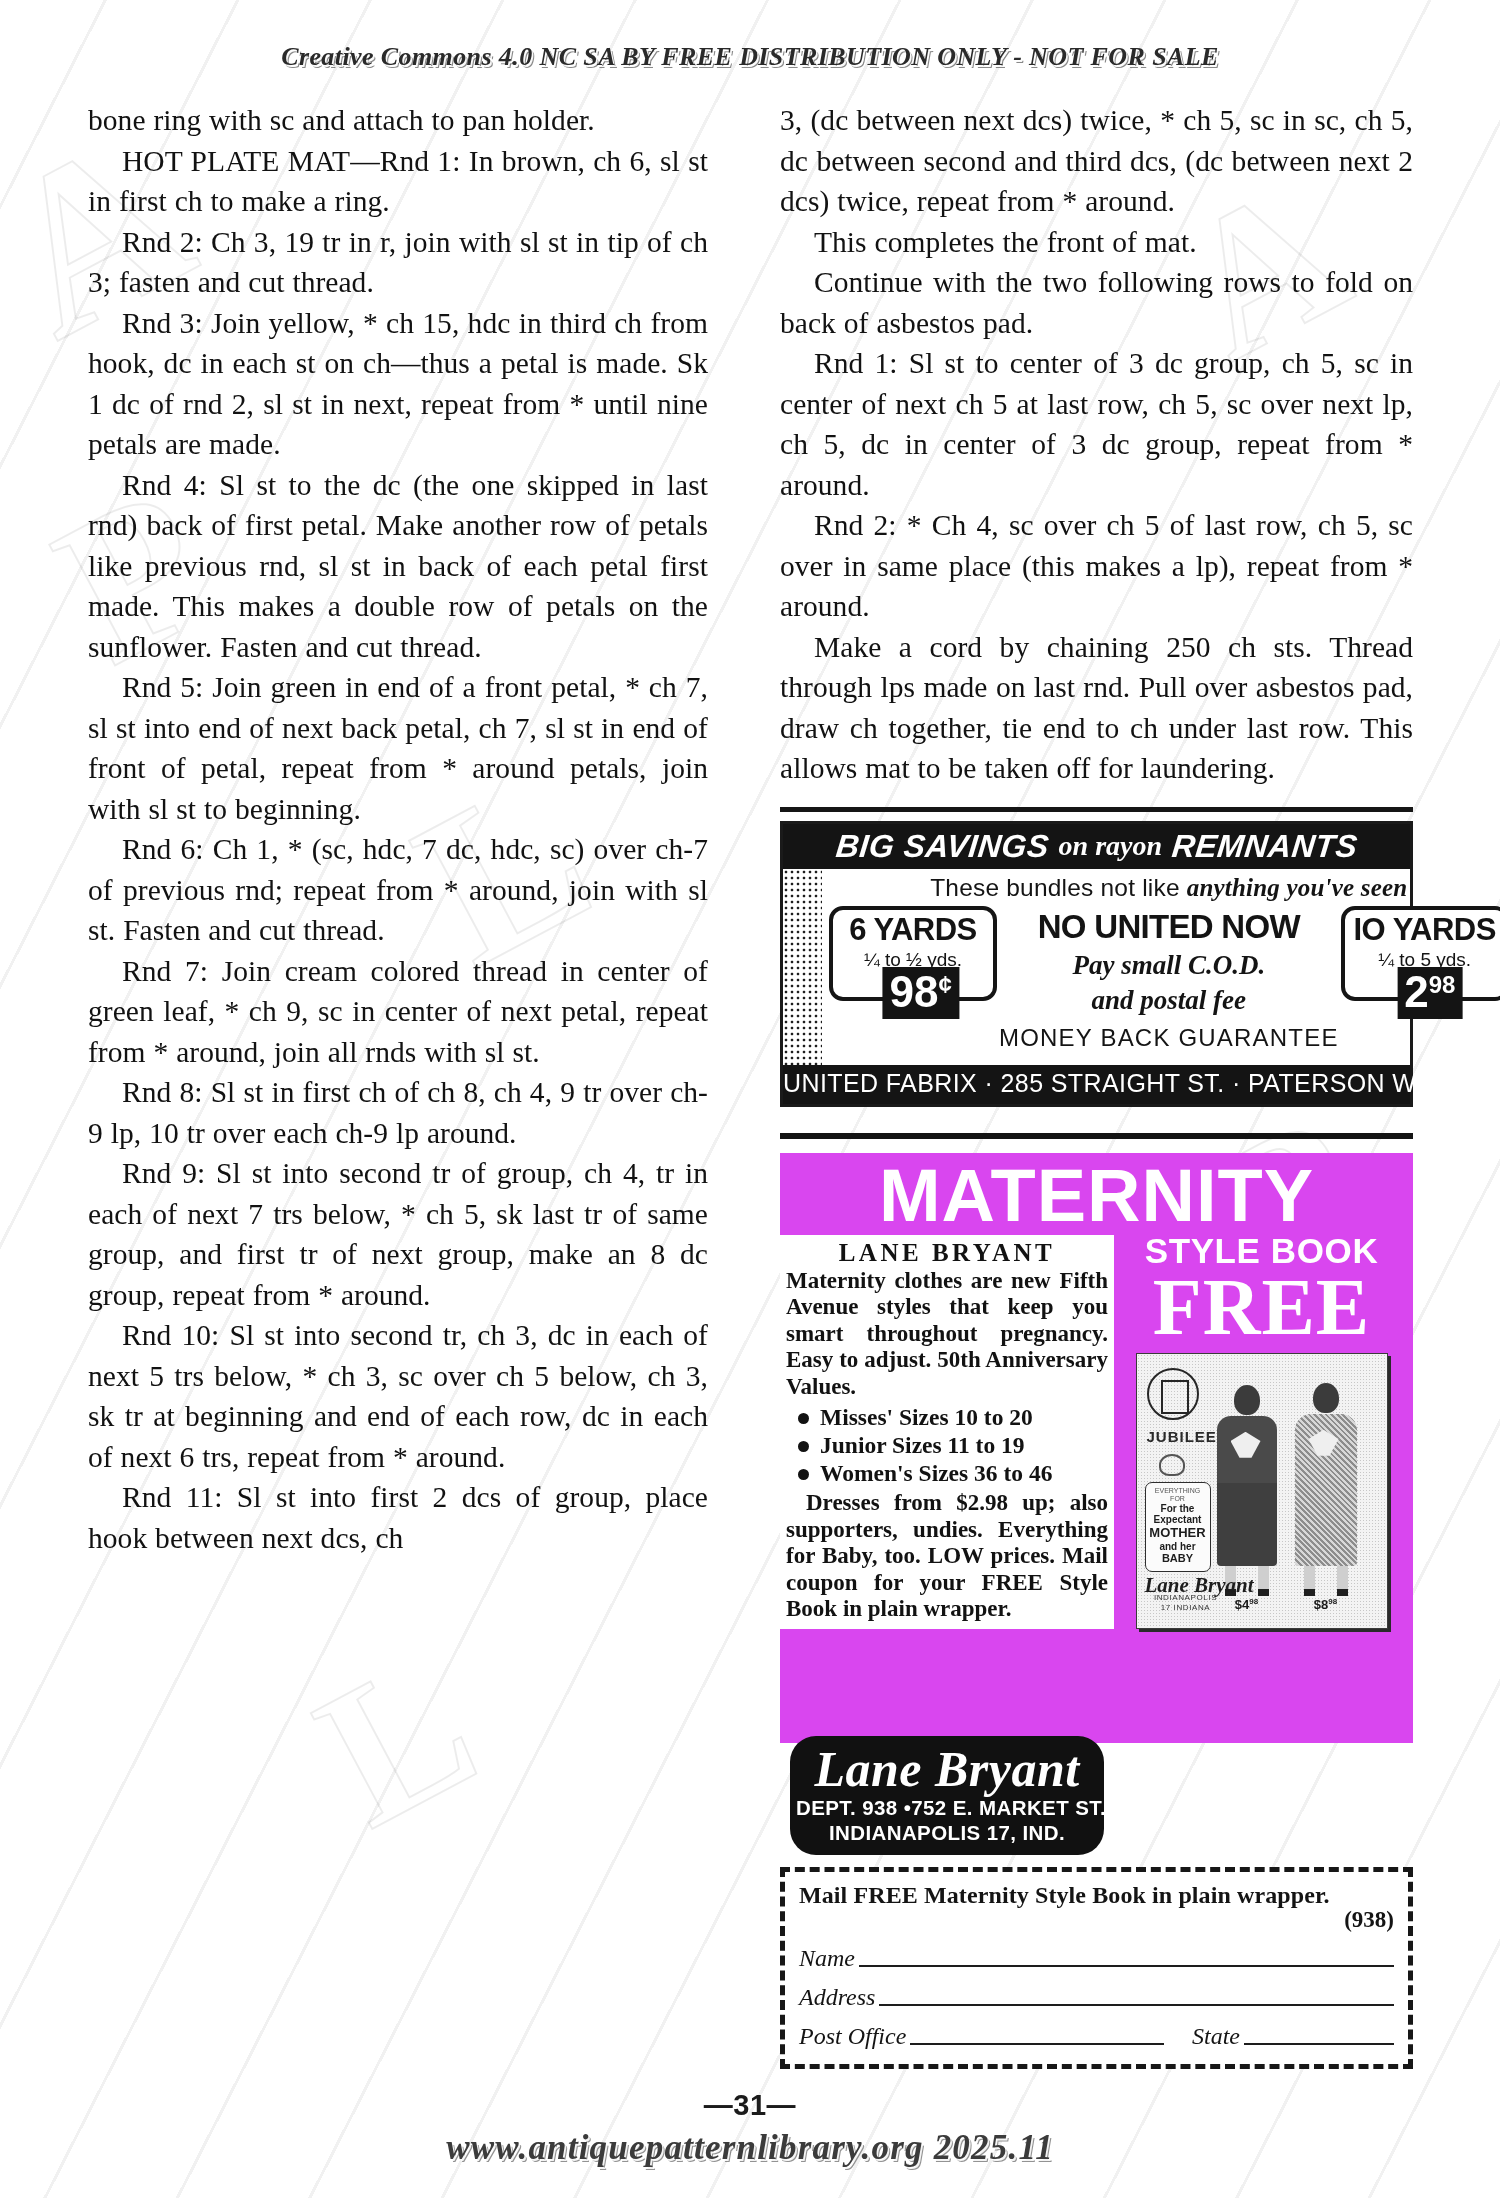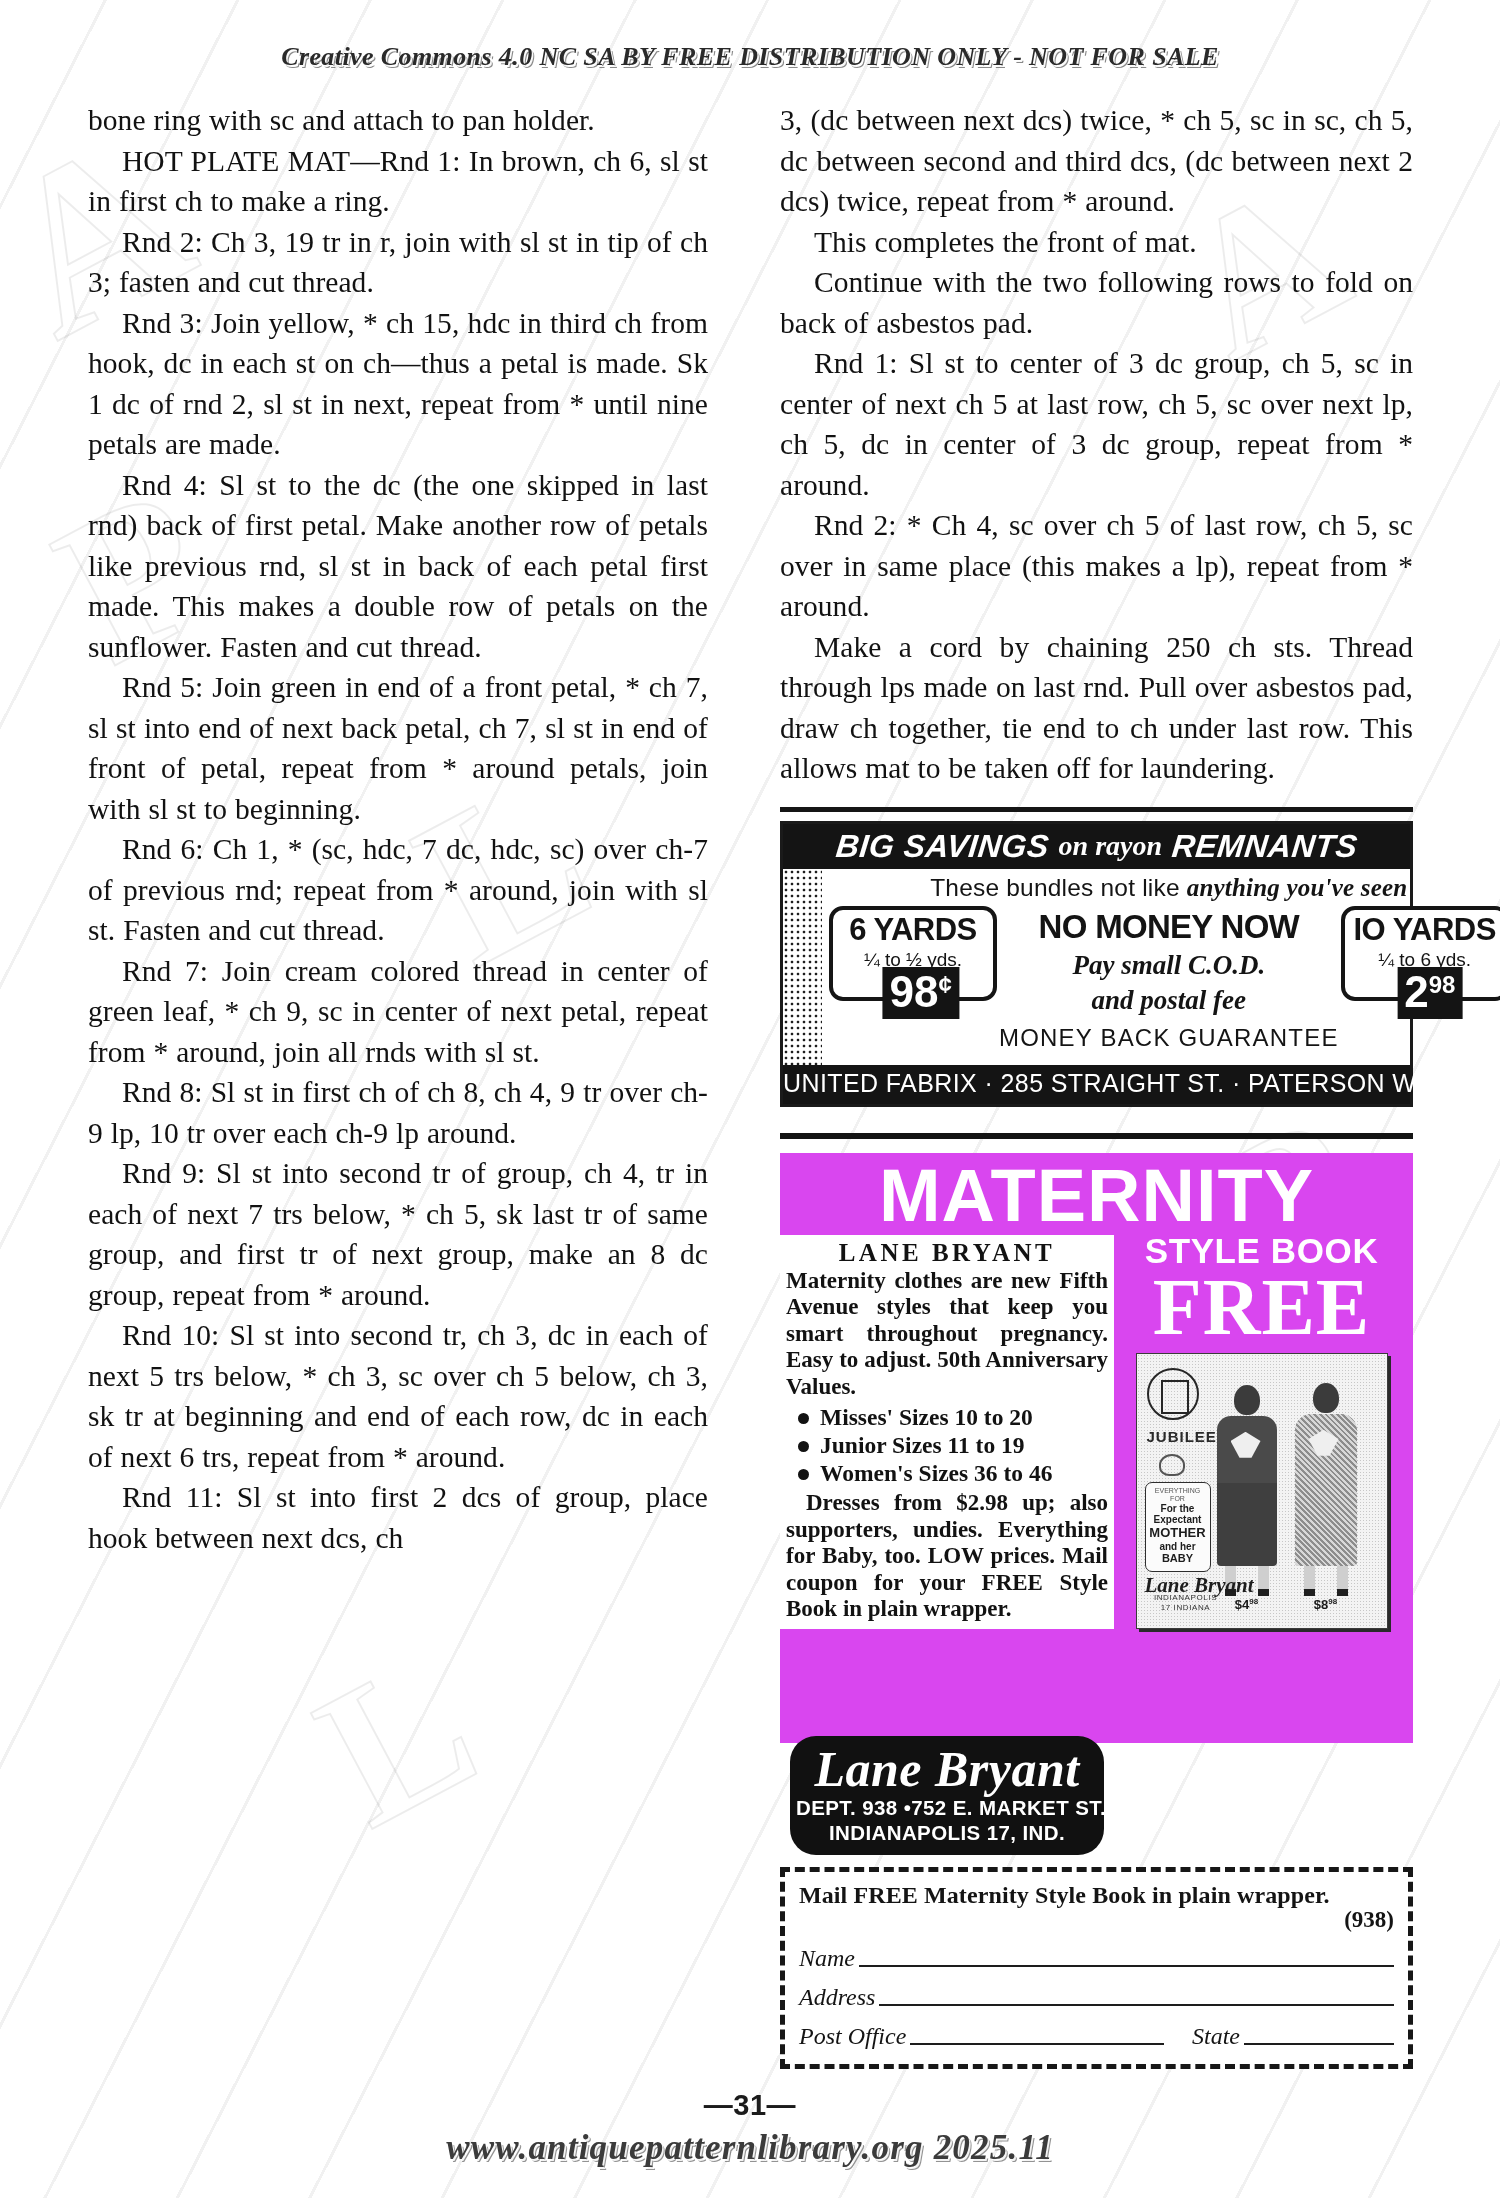--- a/index.html
+++ b/index.html
@@ -647,29 +647,29 @@
 
                 <div class="yard-box">
                   <div class="yard-title">6 YARDS</div>
                   <div class="yard-sub">¼ to ½ yds.</div>
                   <div class="price-chip" id="price-98">
                     <span>98</span><sup>¢</sup>
                   </div>
                 </div>
 
                 <div id="rm-center">
-                  <div id="rm-nomoney">NO MONEY NOW</div>
+                  <div id="rm-nomoney">NO UNITED NOW</div>
                   <div class="rm-pay">Pay small C.O.D.</div>
                   <div class="rm-pay">and postal fee</div>
                   <div id="rm-guarantee">MONEY BACK GUARANTEE</div>
                 </div>
 
                 <div class="yard-box">
                   <div class="yard-title">IO YARDS</div>
-                  <div class="yard-sub">¼ to 6 yds.</div>
+                  <div class="yard-sub">¼ to 5 yds.</div>
                   <div class="price-chip" id="price-298">
                     <span>2</span><sup>98</sup>
                   </div>
                 </div>
 
               </div>
             </div>
           </div>
 
           <div id="remnants-footer">UNITED FABRIX · 285 STRAIGHT ST. · PATERSON W, N.J.</div>

